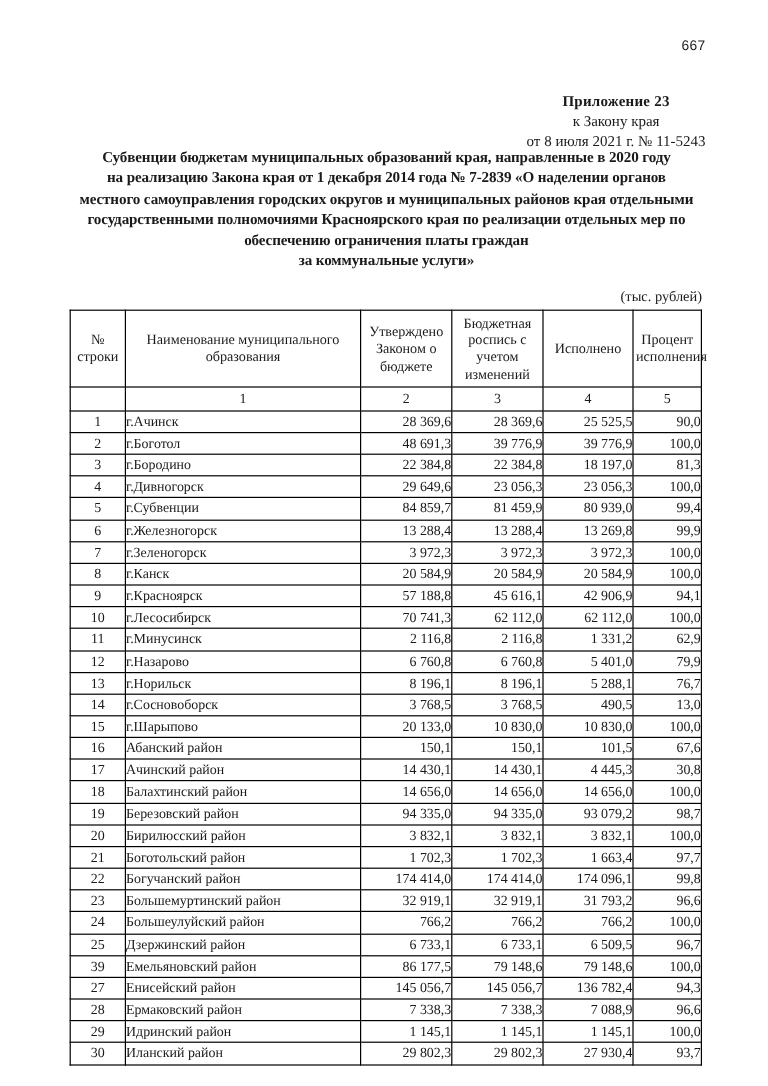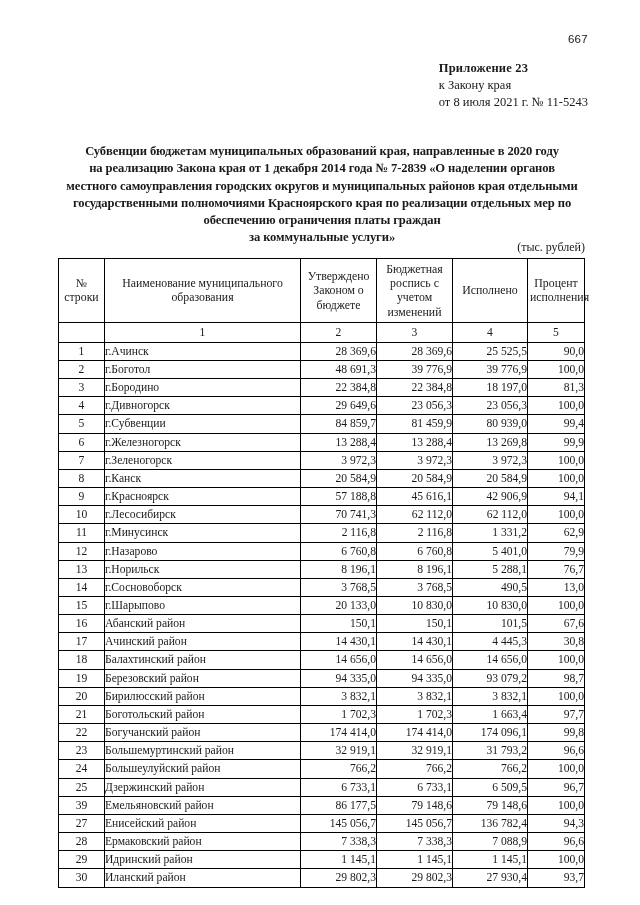--- a/index.html
+++ b/index.html
@@ -28,43 +28,42 @@
   .page-number {
     position: absolute;
     top: 33px;
     right: 52px;
     font-size: 11.5px;
     font-family: "Liberation Sans", sans-serif;
     letter-spacing: 0.3px;
   }
   .ref-block {
     position: absolute;
-    top: 60px;
+    top: 76px;
     right: 52px;
-    text-align: left;
+    text-align: center;
     font-size: 12.5px;
     line-height: 17px;
   }
   .ref-block .ref-title {
     font-weight: bold;
     letter-spacing: 0.2px;
   }
 
   
   .doc-title {
     position: absolute;
     top: 123px;
     left: 58px;
     width: 528px;
     text-align: center;
     font-weight: bold;
     font-size: 12.6px;
     line-height: 17.3px;
     letter-spacing: -0.1px;
-    margin-top: 20px;
   }
   .doc-title .ln {
     display: block;
     white-space: nowrap;
   }
 
   
   .units-note {
     position: absolute;
     top: 240px;

